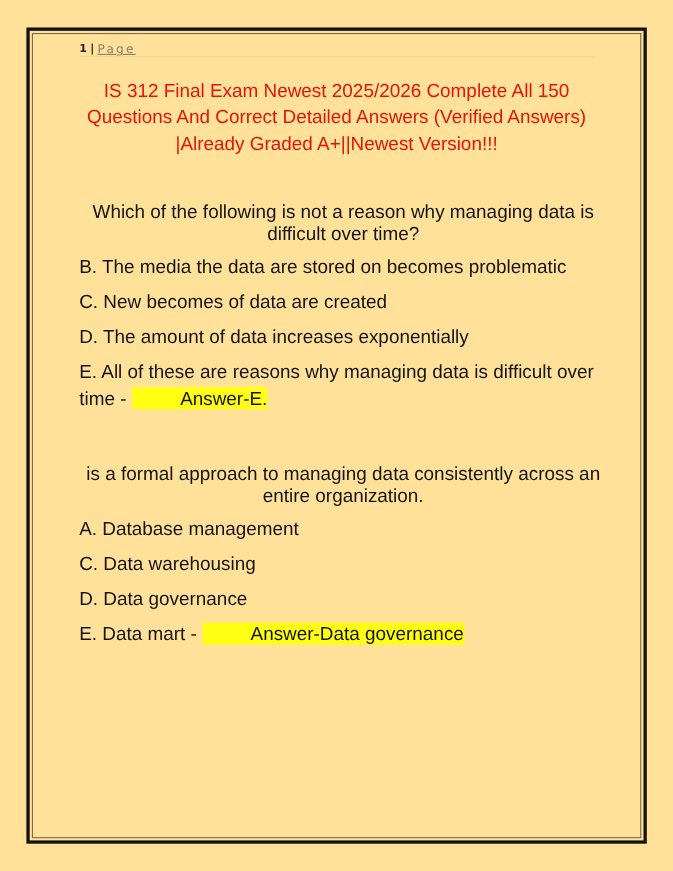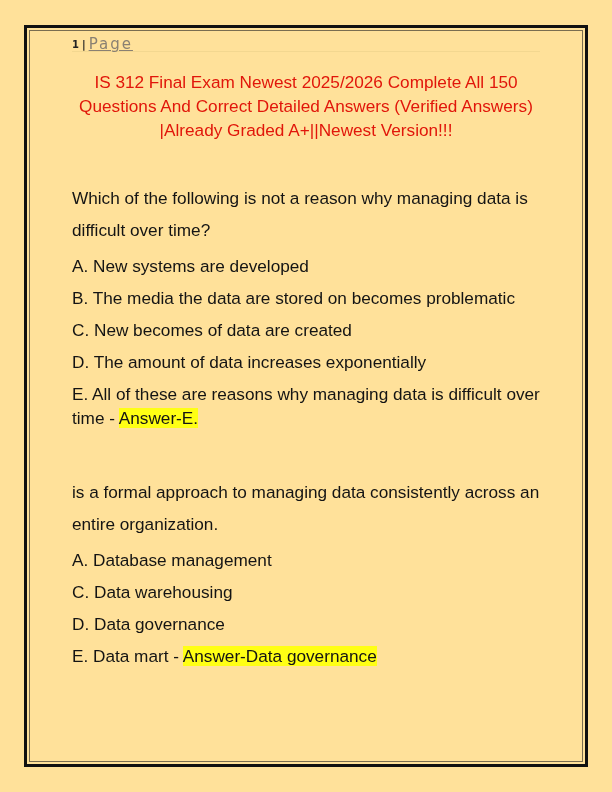--- a/index.html
+++ b/index.html
@@ -27,59 +27,58 @@
       position: absolute;
       left: 72px; top: 37px;
       width: 468px; height: 14px;
       font-size: 10px;
       font-family: "DejaVu Sans", sans-serif;
       border-bottom: 1px solid #f3d790;
       display: flex; align-items: center;
     }
     .pnum { font-weight: bold; color: #222; }
     .psep { font-weight: bold; color: #222; margin: 0 3px; }
-    .plabel { color: #8a8072; letter-spacing: 2px; font-size: 15px; text-decoration: underline; }
+    .plabel { color: #8a8072; letter-spacing: 2px; font-size: 11px; text-decoration: underline; }
     .title {
       position: absolute;
       left: 60px; top: 70px; width: 492px;
       text-align: center;
       color: #E1160A;
       font-weight: normal;
       font-size: 17.2px;
       line-height: 24px;
     }
     .content {
       position: absolute;
       left: 72px; top: 182px; width: 480px;
       font-size: 17.2px;
     }
-    .q-text { line-height: 32px; margin: 0 0 8px 0; }
+    .q-text { line-height: 20px; margin: 0 0 8px 0; text-align: center; }
     .opt { line-height: 24px; margin: 0 0 8px 0; }
-    .hl { background: #FFFF14; }
+    .hl { background: #FFFF14; padding-left: 44px; }
     .q2 { margin-top: 46px; }
   </style>
 </head>
 <body>
 
 <div class="frame-outer">
   <div class="frame-inner"></div>
 </div>
 
 <div class="page-header">
   <span class="pnum">1</span>
   <span class="psep">|</span>
   <span class="plabel">Page</span>
 </div>
 
 <div class="title">IS 312 Final Exam Newest 2025/2026 Complete All 150 Questions And Correct Detailed Answers (Verified Answers) |Already Graded A+||Newest Version!!!</div>
 
 <div class="content">
   <div class="question">
     <p class="q-text">Which of the following is not a reason why managing data is difficult over time?</p>
-    <p class="opt">A. New systems are developed</p>
     <p class="opt">B. The media the data are stored on becomes problematic</p>
     <p class="opt">C. New becomes of data are created</p>
     <p class="opt">D. The amount of data increases exponentially</p>
     <p class="opt"><span>E. All of these are reasons why managing data is difficult over time - </span><span class="hl">Answer-E.</span></p>
   </div>
 
   <div class="question q2">
     <p class="q-text">is a formal approach to managing data consistently across an entire organization.</p>
     <p class="opt">A. Database management</p>
     <p class="opt">C. Data warehousing</p>

